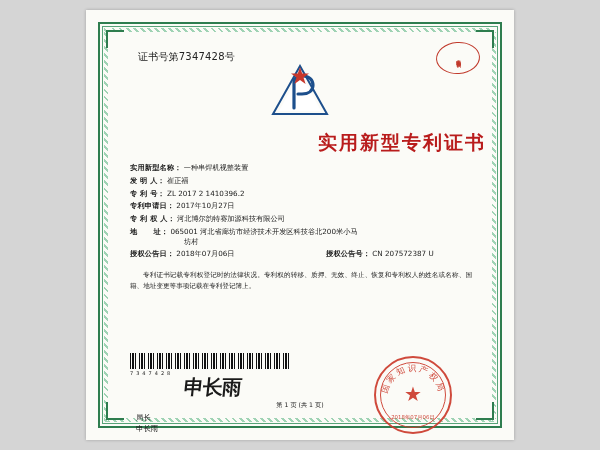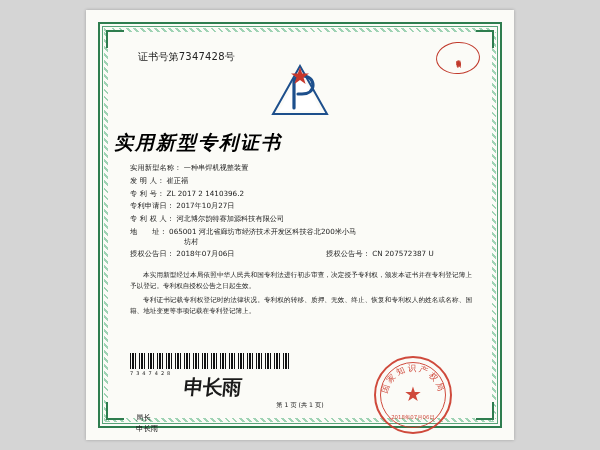--- a/index.html
+++ b/index.html
@@ -136,47 +136,47 @@
     width: 62px;
     height: 58px;
   }
   .emblem svg { display: block; }
 
   .title {
     position: absolute;
     left: 0;
     right: 0;
     top: 92px;
-    text-align: left;
+    text-align: right;
     font-family: "DejaVu Serif", serif;
     font-weight: bold;
     font-size: 19px;
     letter-spacing: 2px;
-    color: #000000;
-    font-style: italic;
+    color: #b91c1c;
   }
 
   .fields {
     position: absolute;
     left: 16px;
     right: 14px;
     top: 126px;
     font-size: 7.2px;
     line-height: 1.05;
     color: #1a1a1a;
   }
   .field-row {
     display: flex;
     align-items: flex-start;
     margin-bottom: 5.2px;
   }
   .field-label {
     flex: 0 0 auto;
     white-space: pre;
     letter-spacing: 0.2px;
+    font-weight: bold;
   }
   .field-value {
     flex: 1 1 auto;
     padding-left: 2px;
   }
   .subline {
     padding-left: 54px;
     margin-top: -3px;
     margin-bottom: 5px;
     font-size: 7.2px;
@@ -367,21 +367,20 @@
             <span class="field-value">2018年07月06日</span>
           </div>
           <div class="col right">
             <span class="field-label">授权公告号：</span>
             <span class="field-value">CN 207572387 U</span>
           </div>
         </div>
       </div>
 
       <div class="body-text">
-        <p>本实用新型经过本局依照中华人民共和国专利法进行初步审查，决定授予专利权，颁发本证书并在专利登记簿上予以登记。专利权自授权公告之日起生效。</p>
         <p>专利证书记载专利权登记时的法律状况。专利权的转移、质押、无效、终止、恢复和专利权人的姓名或名称、国籍、地址变更等事项记载在专利登记簿上。</p>
       </div>
 
       <div class="barcode"></div>
       <div class="barcode-num">7347428</div>
 
       <div class="sign-block">
         <div>局长</div>
         <div>申长雨</div>
       </div>

